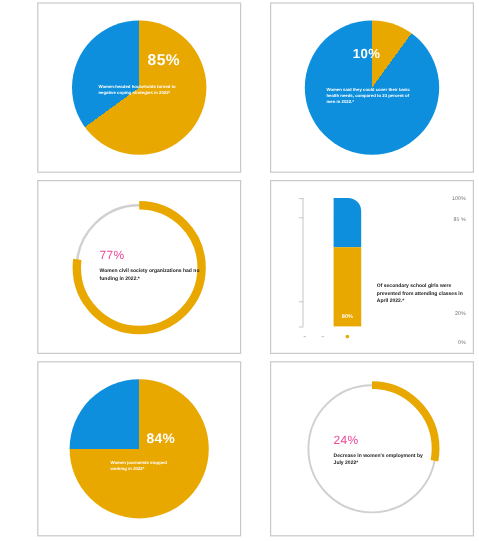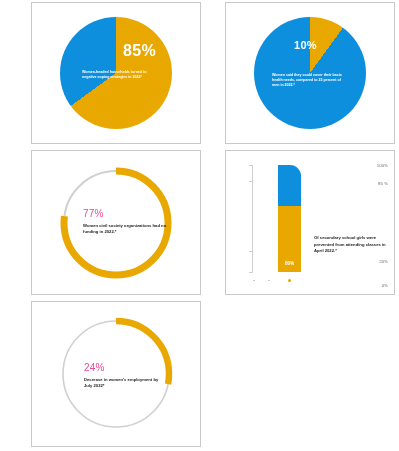--- a/index.html
+++ b/index.html
@@ -173,21 +173,21 @@
 </style>
 </head>
 <body>
 
 <div id="grid">
 
   <div class="panel">
     <div class="panel-inner">
       <div class="pie-wrap" style="width:112px;height:112px;">
         <div class="pie" style="width:112px;height:112px;background:conic-gradient(#e8a800 0deg 234deg, #0d8fdd 234deg 360deg);"></div>
-        <div class="pie-pct" style="left:63px;top:25px;font-size:16px;">85%</div>
+        <div class="pie-pct" style="left:63px;top:25px;font-size:13px;">85%</div>
         <div class="pie-cap" style="left:22px;top:53px;width:66px;">Women-headed households turned to negative coping strategies in 2022*</div>
       </div>
     </div>
   </div>
 
   <div class="panel">
     <div class="panel-inner">
       <div class="pie-wrap" style="width:112px;height:112px;">
         <div class="pie" style="width:112px;height:112px;background:conic-gradient(#e8a800 0deg 36deg, #0d8fdd 36deg 360deg);"></div>
         <div class="pie-pct" style="left:40px;top:22px;font-size:11px;">10%</div>
@@ -234,20 +234,29 @@
       </div>
 
       <div class="bar-xtick" style="left:62px;bottom:12px;"></div>
       <div class="bar-xtick-left" style="left:27px;bottom:13px;"></div>
       <div class="bar-xtick-left" style="left:42px;bottom:13px;"></div>
 
       <div class="bar-cap">Of secondary school girls were prevented from attending classes in April 2022.*</div>
     </div>
   </div>
 
+  <div class="panel">
+    <div class="panel-inner">
+      <div class="pie-wrap" style="width:116px;height:116px;">
+        <div class="pie" style="width:116px;height:116px;background:conic-gradient(#e8a800 0deg 270deg, #0d8fdd 270deg 360deg);"></div>
+        <div class="pie-pct" style="left:64px;top:44px;font-size:11.5px;">84%</div>
+        <div class="pie-cap" style="left:34px;top:68px;width:60px;">Women journalists stopped working in 2022*</div>
+      </div>
+    </div>
+  </div>
 
   <div class="panel">
     <div class="panel-inner">
       <div class="donut-wrap" style="width:120px;height:120px;">
         <svg class="donut-svg" width="120" height="120" viewBox="0 0 120 120">
           <circle cx="60" cy="60" r="53" fill="none" stroke="#d0d0d0" stroke-width="1.6"></circle>
           <circle cx="60" cy="60" r="53" fill="none" stroke="#e8a800" stroke-width="6.5" stroke-dasharray="93.2 239.8" stroke-dashoffset="0" transform="rotate(-90 60 60)"></circle>
         </svg>
         <div class="donut-label" style="left:28px;top:48px;width:80px;">
           <div class="donut-pct">24%</div>

